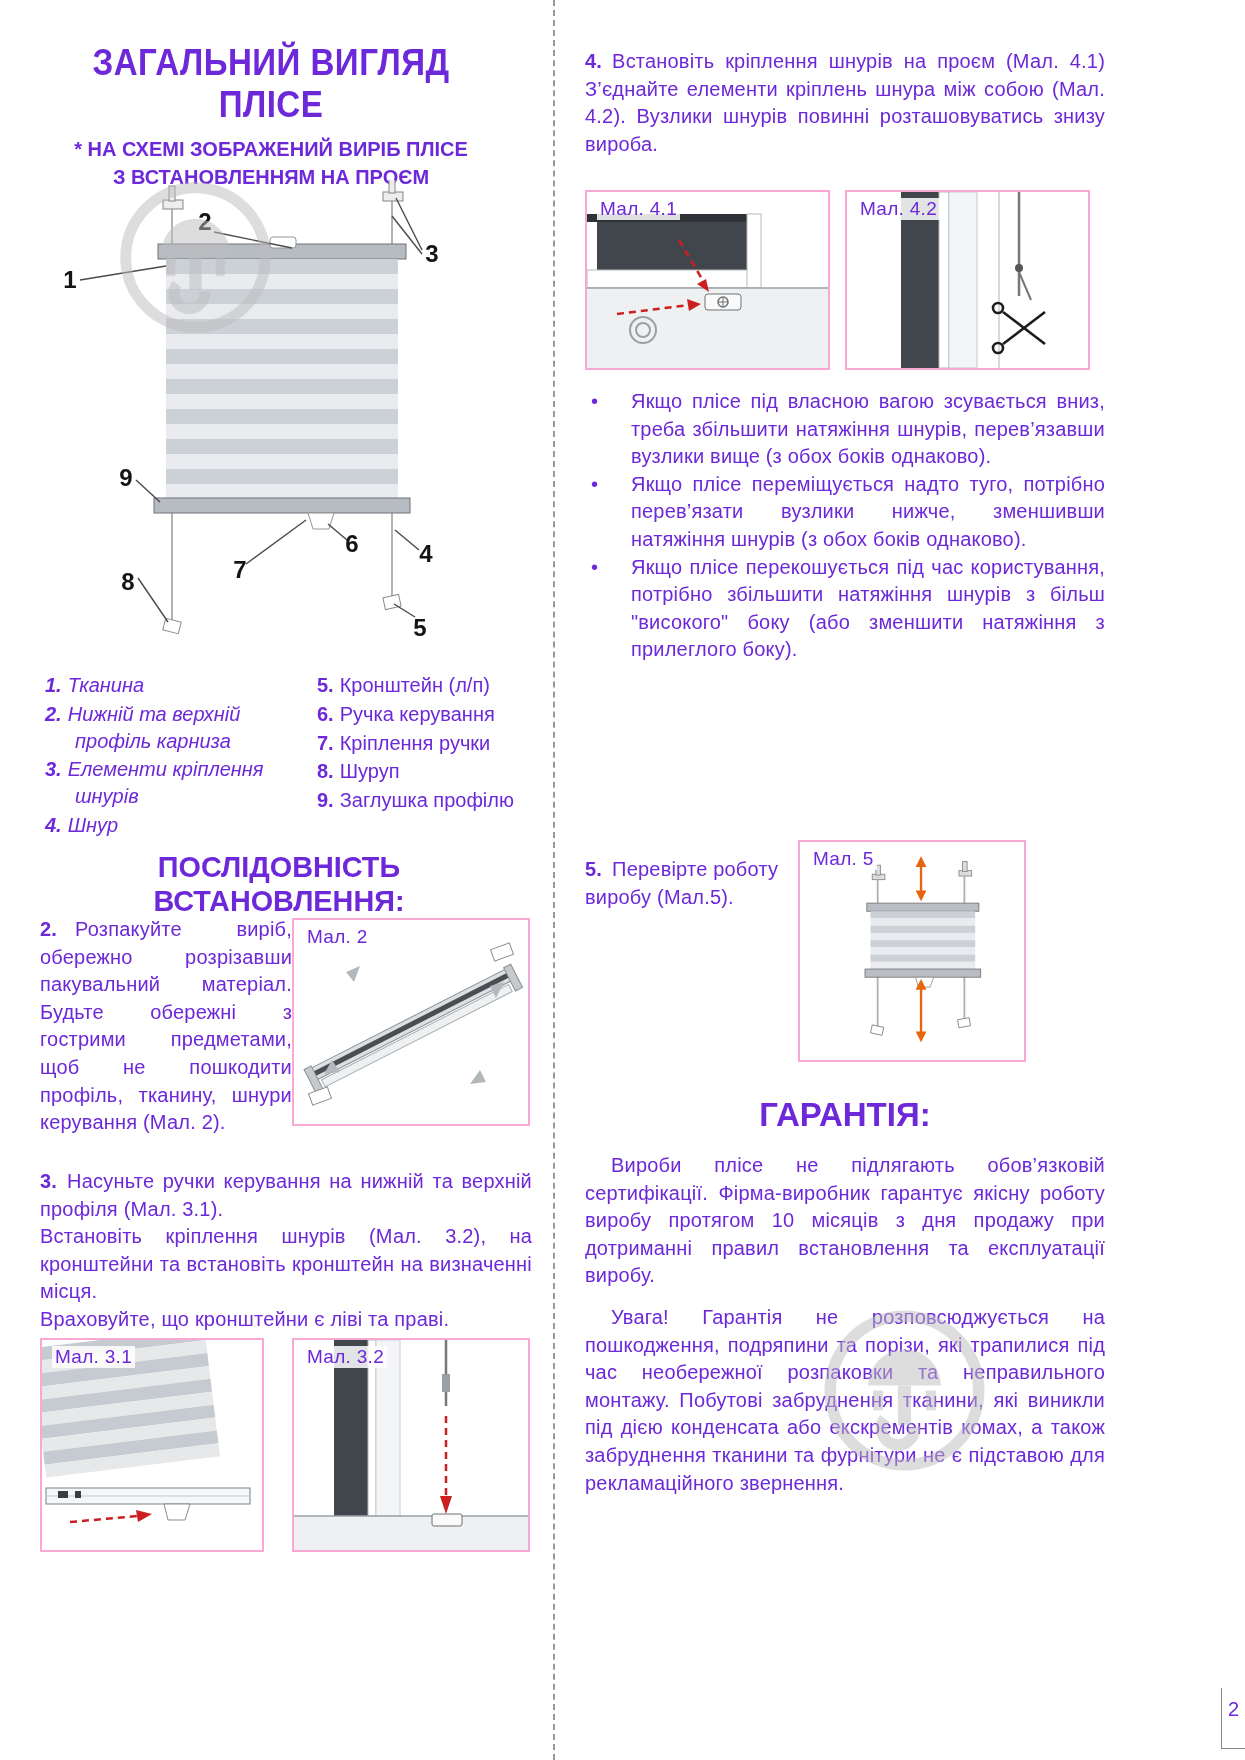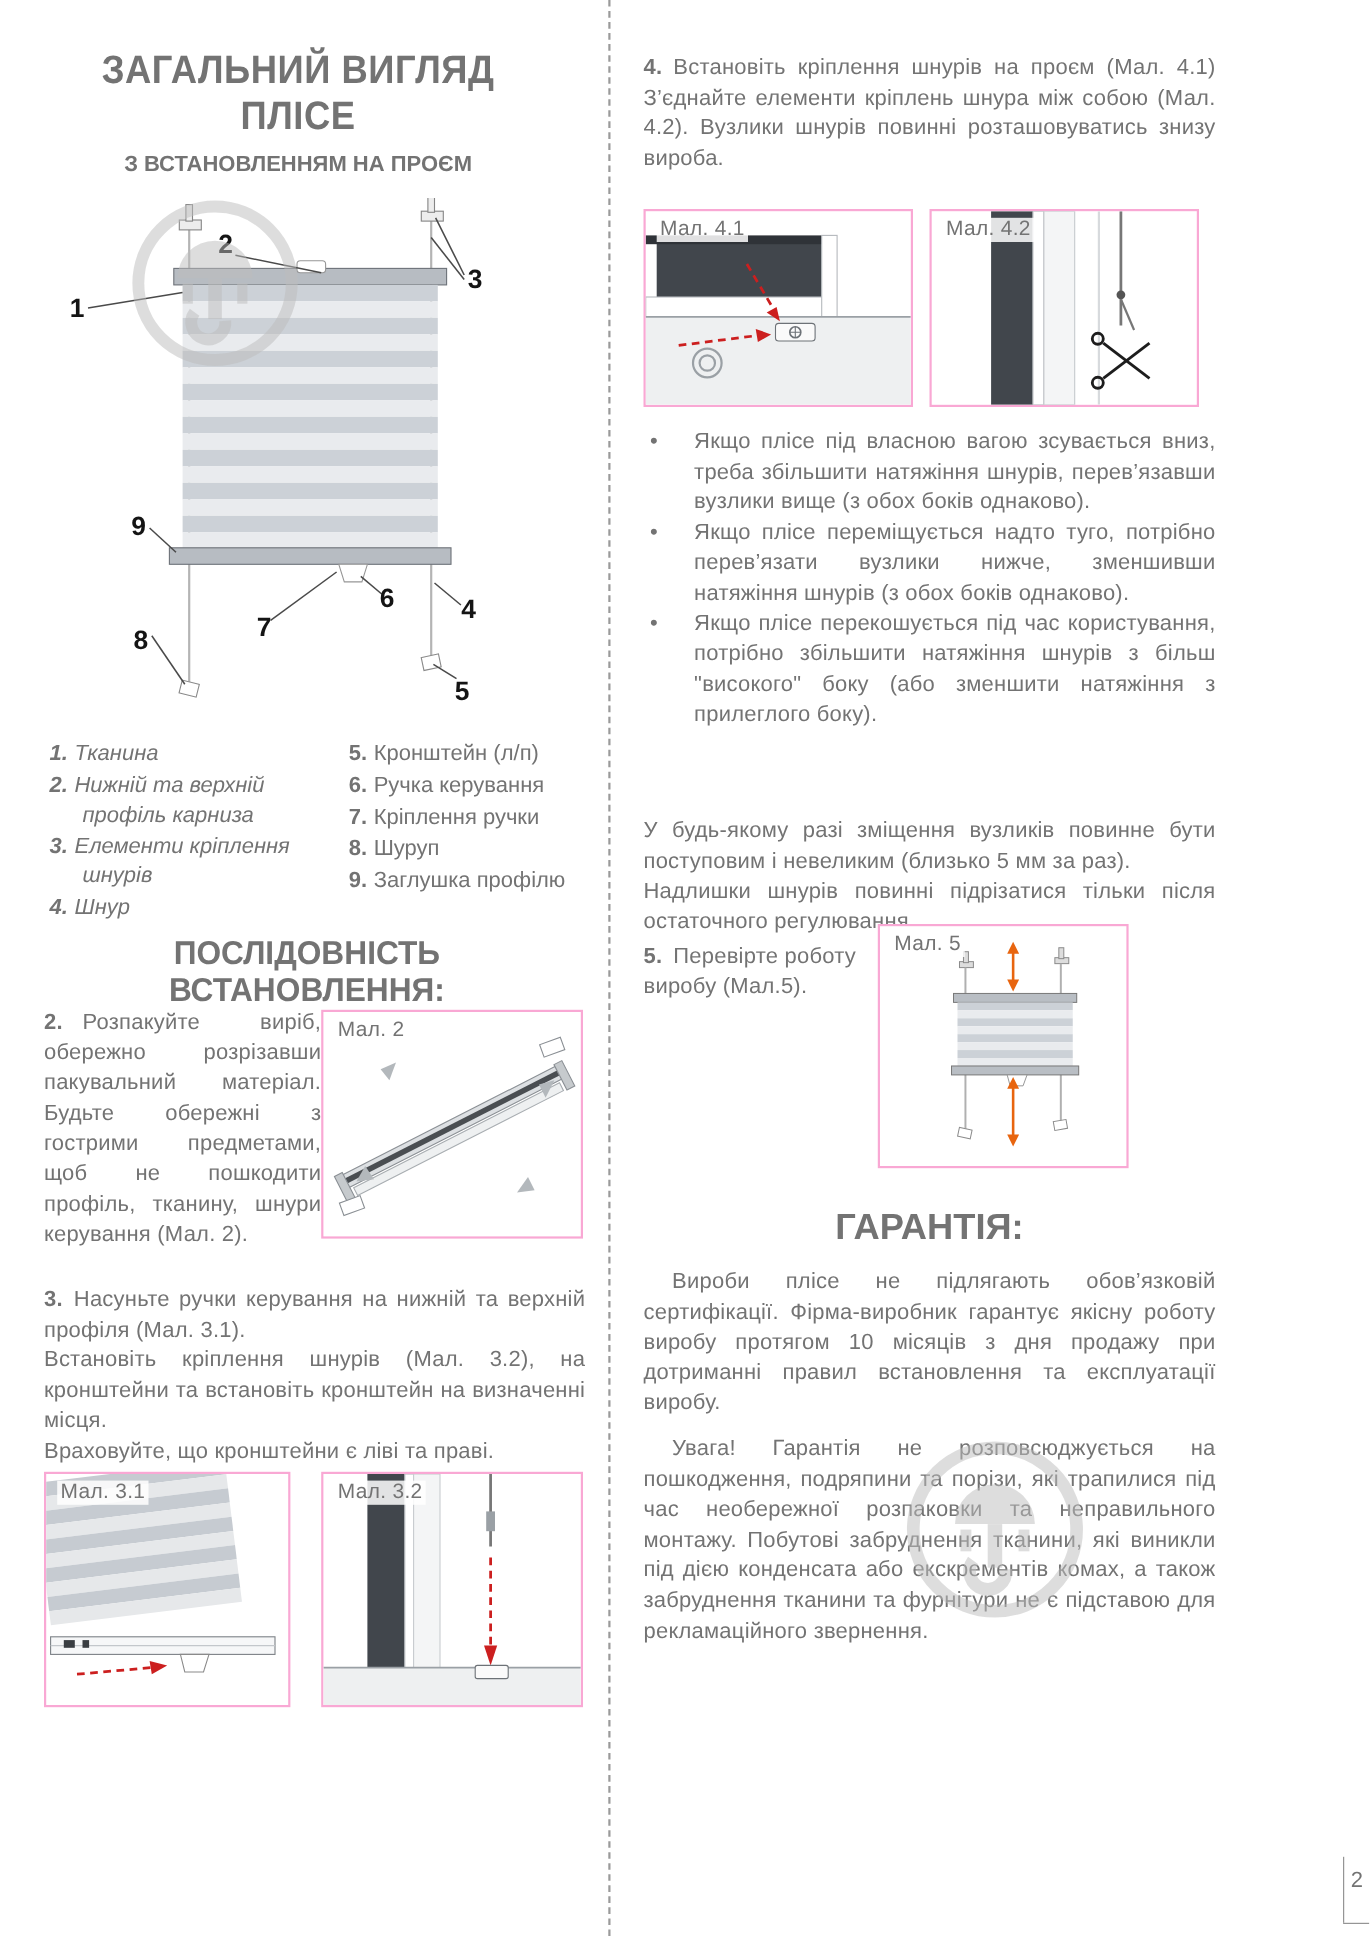--- a/index.html
+++ b/index.html
@@ -1,19 +1,19 @@
 <!DOCTYPE html>
 <html><head>
 <meta charset="utf-8">
 <style>
   * { margin:0; padding:0; box-sizing:border-box; }
   html,body { background:#ffffff; }
   .page {
     position:relative; width:1245px; height:1760px; background:#fff;
-    font-family:"Liberation Sans", sans-serif; color:#737373; overflow:hidden;
+    font-family:"Liberation Sans", sans-serif; color:#6d28d9; overflow:hidden;
   }
   .abs { position:absolute; }
 
   
   .h-main { font-weight:700; font-size:36px; line-height:1.18; text-align:center;
             letter-spacing:0.5px; transform:scaleX(0.92); }
   .h-sub  { font-weight:700; font-size:20px; line-height:1.4; text-align:center; }
   .h-sec  { font-weight:700; font-size:30px; text-align:center; transform:scaleX(0.96); }
   .h-war  { font-weight:700; font-size:33px; text-align:center; }
 
@@ -63,20 +63,21 @@
   <div class="divider"></div>
 
   <div class="abs" style="left:40px; top:42px; width:462px;">
     <div class="h-main">
       <div>ЗАГАЛЬНИЙ ВИГЛЯД</div>
       <div>ПЛІСЕ</div>
     </div>
   </div>
 
   <div class="abs h-sub" style="left:40px; top:135px; width:462px;">
+    <div>* НА СХЕМІ ЗОБРАЖЕНИЙ ВИРІБ ПЛІСЕ</div>
     <div>З ВСТАНОВЛЕННЯМ НА ПРОЄМ</div>
   </div>
 
   <div class="abs" style="left:42px; top:180px; width:472px; height:488px;">
     <svg viewBox="0 0 472 488">
 
       <line x1="130" y1="28" x2="130" y2="445" stroke="#b4b4b4" stroke-width="2"></line>
       <line x1="350" y1="18" x2="350" y2="426" stroke="#b4b4b4" stroke-width="2"></line>
 
       <g fill="#ededed" stroke="#858585">
@@ -289,24 +290,20 @@
     <div class="bullet-row">
       <span class="bullet-mark">•</span>
       <span class="bullet-text">Якщо плісе переміщується надто туго, потрібно перев’язати вузлики нижче, зменшивши натяжіння шнурів (з обох боків однаково).</span>
     </div>
     <div class="bullet-row">
       <span class="bullet-mark">•</span>
       <span class="bullet-text">Якщо плісе перекошується під час користування, потрібно збільшити натяжіння шнурів з більш "високого" боку (або зменшити натяжіння з прилеглого боку).</span>
     </div>
   </div>
 
-  <div class="abs txt" style="left:585px; top:742px; width:520px;">
-    <div>У будь-якому разі зміщення вузликів повинне бути поступовим і невеликим (близько 5 мм за раз).</div>
-    <div>Надлишки шнурів повинні підрізатися тільки після остаточного регулювання.</div>
-  </div>
 
   <div class="abs txt" style="left:585px; top:856px; width:240px; text-align:left;">
     <span class="stepnum">5.</span><span>Перевірте роботу виробу (Мал.5).</span>
   </div>
   <div class="figbox" style="left:798px; top:840px; width:228px; height:222px;padding-left:34px;">
     <span class="figlabel">Мал. 5</span>
     <svg viewBox="0 0 248 218">
 
       <g fill="#dddddd" stroke="#8a8a8a">
         <rect x="80" y="24" width="14" height="6"></rect>

